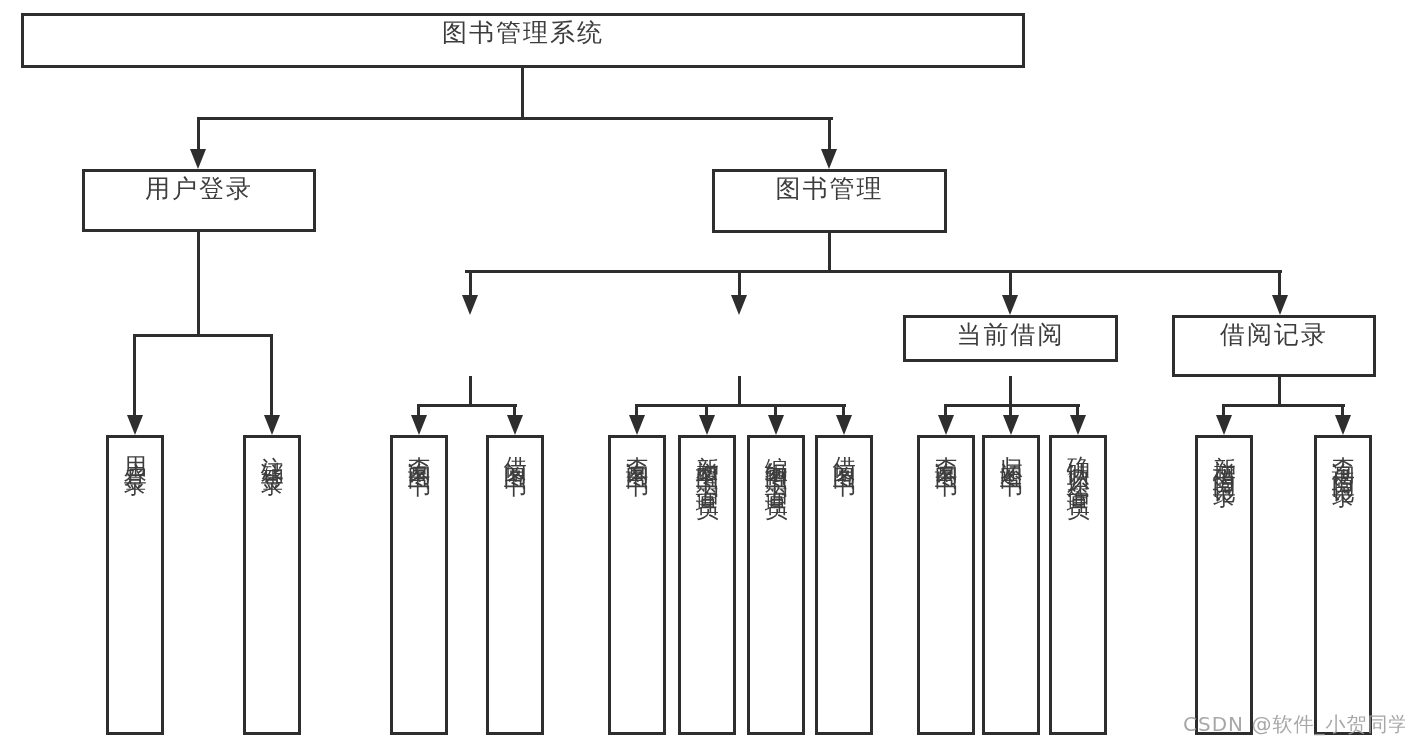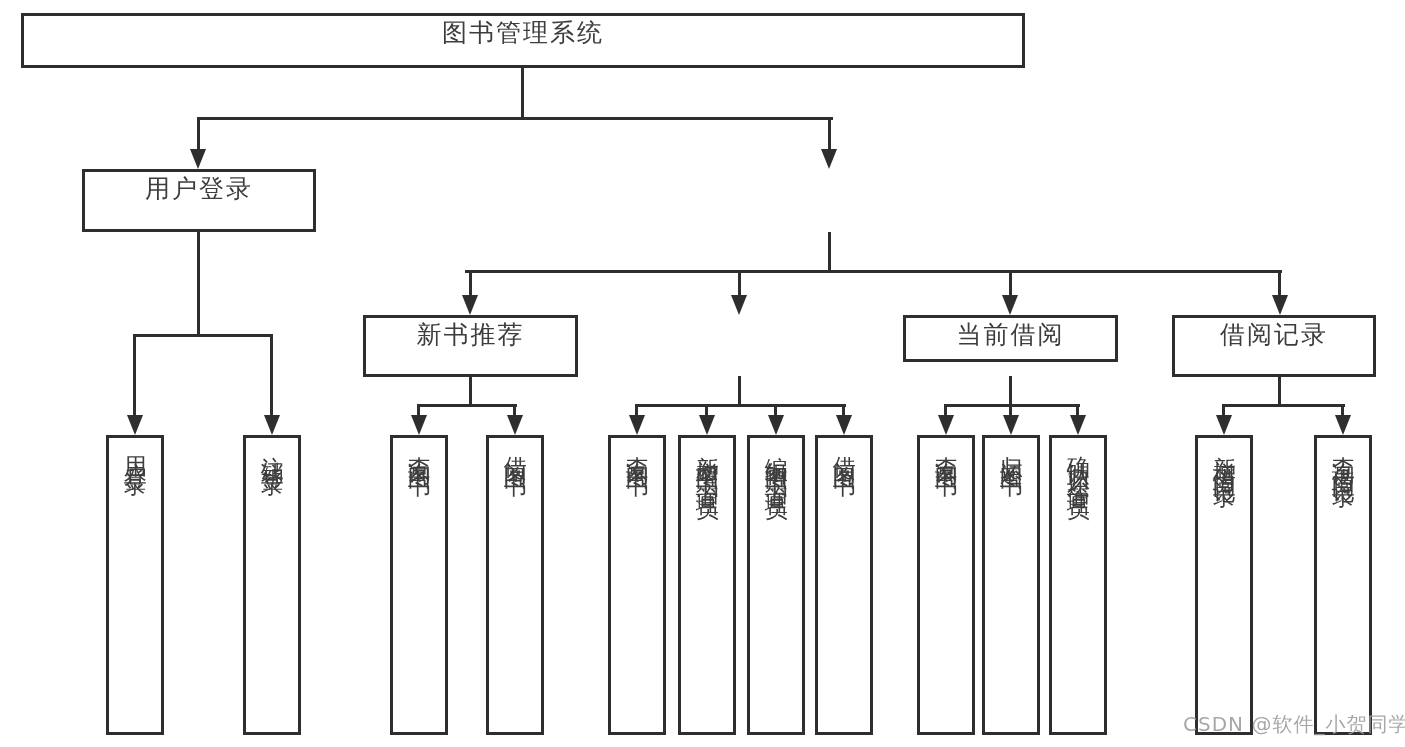--- a/index.html
+++ b/index.html
@@ -59,24 +59,24 @@
 <div id="stage">
 
   <div class="box hbox" style="left:21px;top:13px;width:1004px;height:55px">
     <span>图书管理系统</span>
   </div>
 
   <div class="box hbox" style="left:82px;top:169px;width:234px;height:63px">
     <span>用户登录</span>
   </div>
 
+  <div class="box hbox" style="left:712px;top:169px;width:235px;height:64px">
+    <span>图书管理</span>
+  </div>
 
-  <div class="box hbox" style="left:363px;top:315px;width:215px;height:62px">
-    <span>新书推荐</span>
-  </div>
 
 
   <div class="box hbox" style="left:903px;top:315px;width:215px;height:47px">
     <span>当前借阅</span>
   </div>
 
   <div class="box hbox" style="left:1172px;top:315px;width:204px;height:62px">
     <span>借阅记录</span>
   </div>
 

